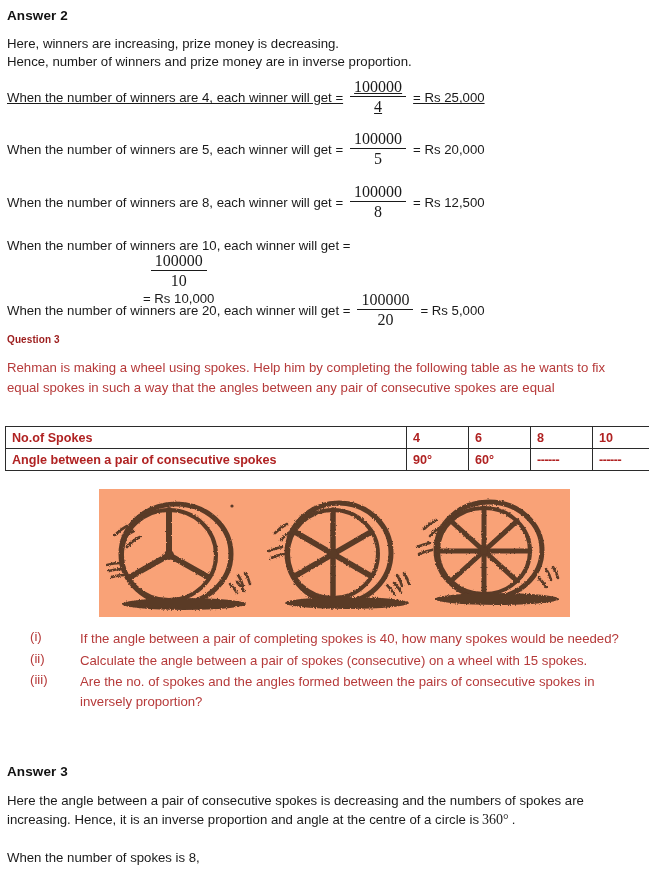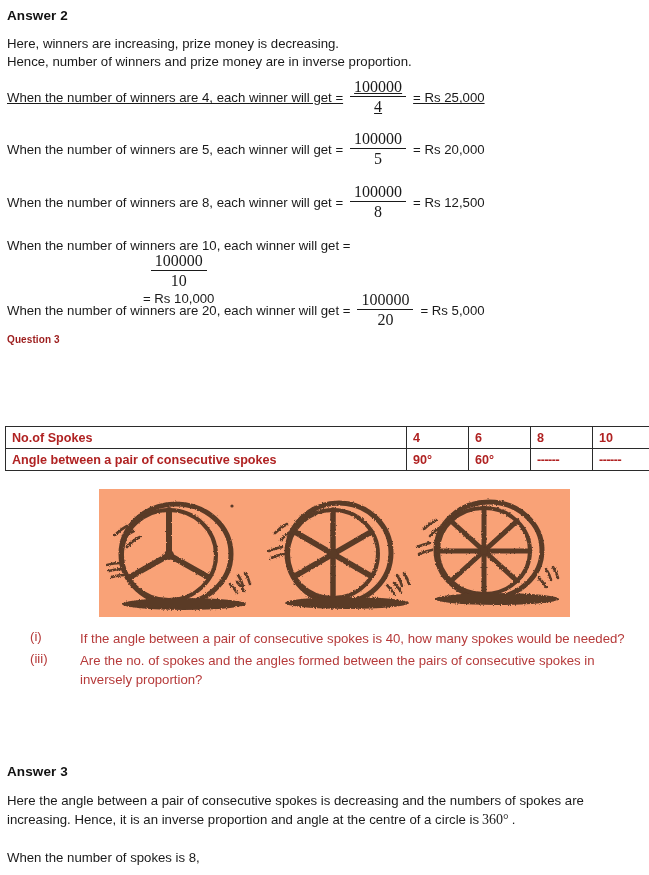--- a/index.html
+++ b/index.html
@@ -189,20 +189,21 @@
     <span class="lead">When the number of winners are 20, each winner will get =</span>
     <span class="frac">
       <span class="num">100000</span>
       <span class="den">20</span>
     </span>
     <span class="res">= Rs 5,000</span>
   </div>
 
   <div class="abs heading-red" style="left:7px; top:334px;">Question 3</div>
 
+  <div class="abs para-red" style="left:7px; top:358px; width:628px;">Rehman is making a wheel using spokes. Help him by completing the following table as he wants to fix equal spokes in such a way that the angles between any pair of consecutive spokes are equal</div>
 
   <table class="spokes">
     <tbody>
       <tr>
         <td class="label">No.of Spokes</td>
         <td class="val">4</td>
         <td class="val">6</td>
         <td class="val">8</td>
         <td class="val">10</td>
 
@@ -317,21 +318,25 @@
         <ellipse cx="398" cy="110" rx="62" ry="6" fill="#5a3a28"></ellipse>
       </g>
 
       <circle cx="133" cy="17" r="1.6" fill="#5a3a28"></circle>
     </svg>
   </div>
 
   <div class="rlist">
     <div class="item">
       <span class="marker">(i)</span>
-      <div class="rtext">If the angle between a pair of consecutive spokes is 40, how many spokes would be needed?</div>
+      <div class="rtext">If the angle between a pair of completing spokes is 40, how many spokes would be needed?</div>
+    </div>
+    <div class="item">
+      <span class="marker">(ii)</span>
+      <div class="rtext">Calculate the angle between a pair of spokes (consecutive) on a wheel with 15 spokes.</div>
     </div>
     <div class="item">
       <span class="marker">(iii)</span>
       <div class="rtext">Are the no. of spokes and the angles formed between the pairs of consecutive spokes in inversely proportion?</div>
     </div>
   </div>
 
   <div class="abs heading-black" style="left:7px; top:764px;">Answer 3</div>
 
   <div class="abs para" style="left:7px; top:791px; width:630px;"><span>Here the angle between a pair of consecutive spokes is decreasing and the numbers of spokes are increasing. Hence, it is an inverse proportion and angle at the centre of a circle is</span><span class="serif-math" style="margin:12px 3px;">360°</span><span>.</span></div>

